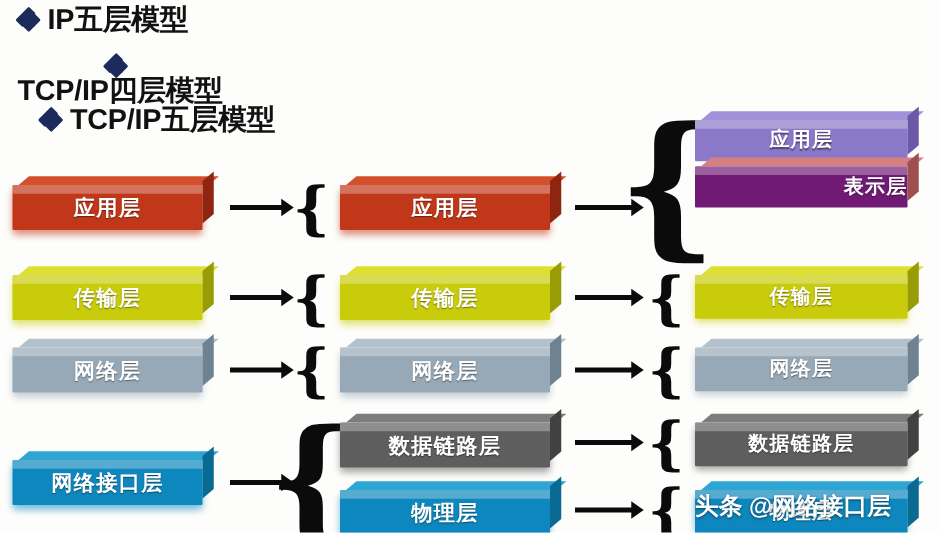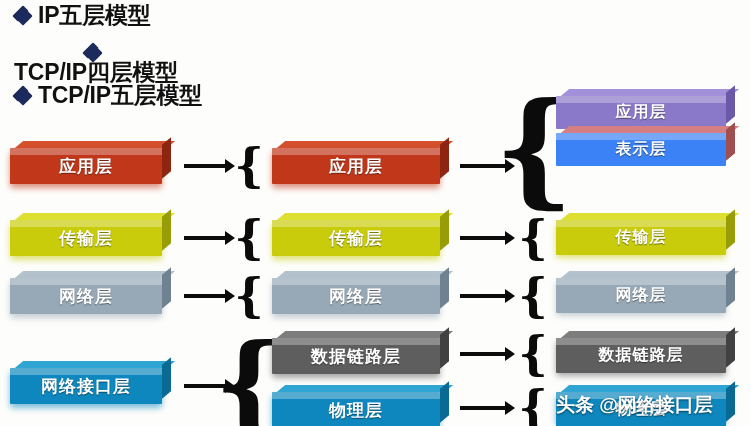--- a/index.html
+++ b/index.html
@@ -150,21 +150,21 @@
   <div class="heading" style="left:14px;top:44px;flex-direction:column;">
     <span class="bullet">
       <i class="b1"></i>
         <i class="b2"></i>
         <i class="b3"></i>
         <i class="b4"></i>
     </span>
     <span class="htxt">TCP/IP四层模型</span>
   </div>
 
-  <div class="heading" style="left:14px;top:84px;justify-content:flex-end;">
+  <div class="heading" style="left:32px;top:84px;justify-content:flex-end;">
     <span class="bullet">
       <i class="b1"></i>
         <i class="b2"></i>
         <i class="b3"></i>
         <i class="b4"></i>
     </span>
     <span class="htxt">TCP/IP五层模型</span>
   </div>
 
   <div class="glow" style="left:10px;top:152px;width:152px;height:36px;background:#c0371a;"></div>
@@ -262,21 +262,21 @@
   <div class="brace" style="left:524px;top:334px;width:18px;height:40px;font-size:46px;">{</div>
   <div class="brace" style="left:524px;top:388px;width:18px;height:40px;font-size:46px;">{</div>
 
   <div class="box" style="left:556px;top:96px;width:170px;height:33px;font-size:16px;background:#8a78c8;">
     <span class="facetop" style="background:#a290da;"></span>
     <span class="face" style="background:#6a58a8;"></span>
     <span class="slabtop"></span>
     <span class="lbl">应用层</span>
   </div>
 
-  <div class="box" style="left:556px;top:133px;width:170px;height:33px;font-size:16px;background:#3b82f6;">
+  <div class="box" style="left:556px;top:133px;width:170px;height:33px;font-size:16px;background:#701a75;justify-content:flex-end;">
     <span class="facetop" style="background:#d48083;"></span>
     <span class="face" style="background:#a04f51;"></span>
     <span class="slabtop"></span>
     <span class="lbl">表示层</span>
   </div>
 
 
   <div class="glow" style="left:556px;top:224px;width:170px;height:34px;background:#c8cc0a;"></div>
   <div class="box" style="left:556px;top:220px;width:170px;height:35px;font-size:16px;background:#c8cc0a;">
     <span class="facetop" style="background:#dde030;"></span>

